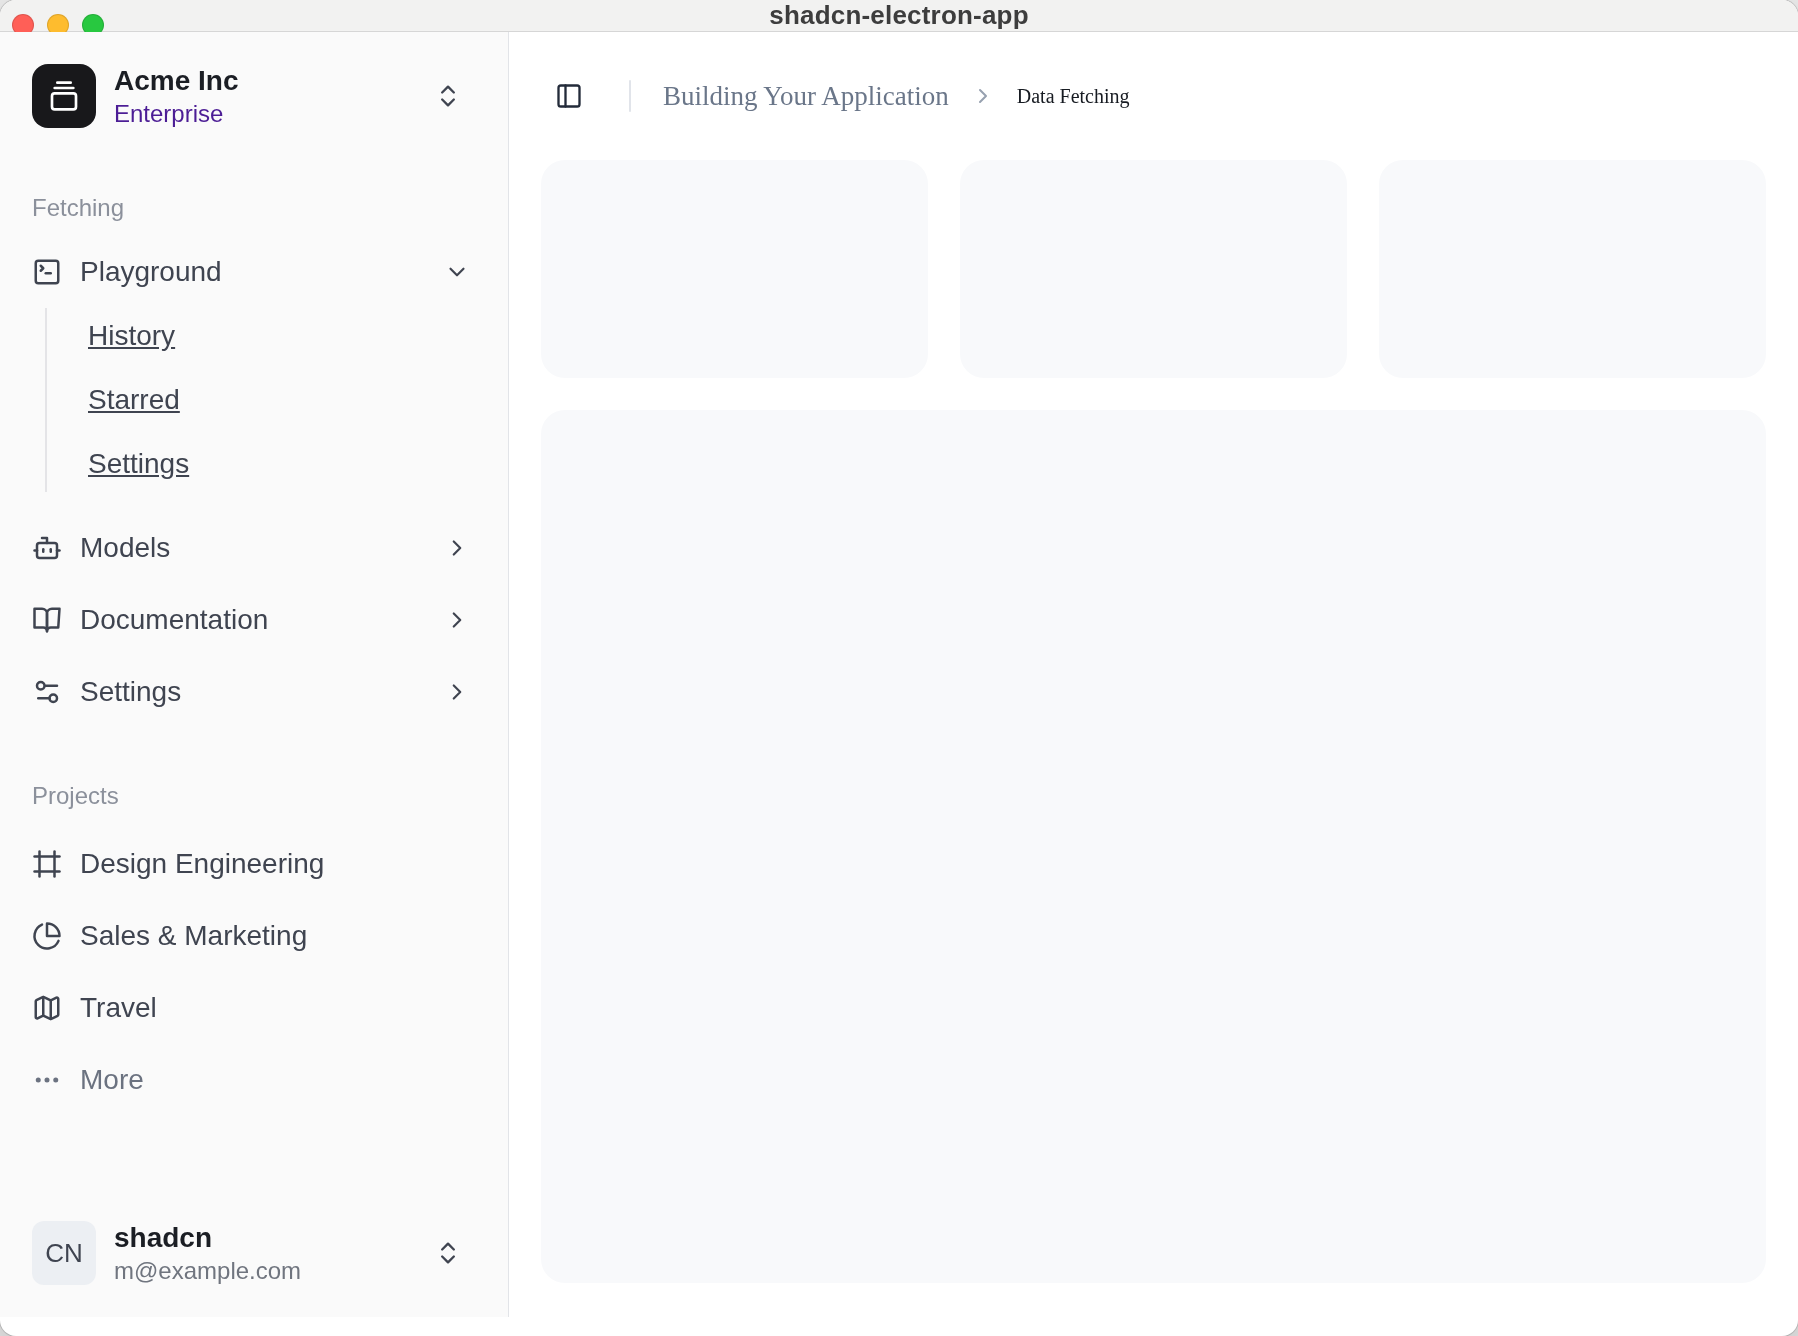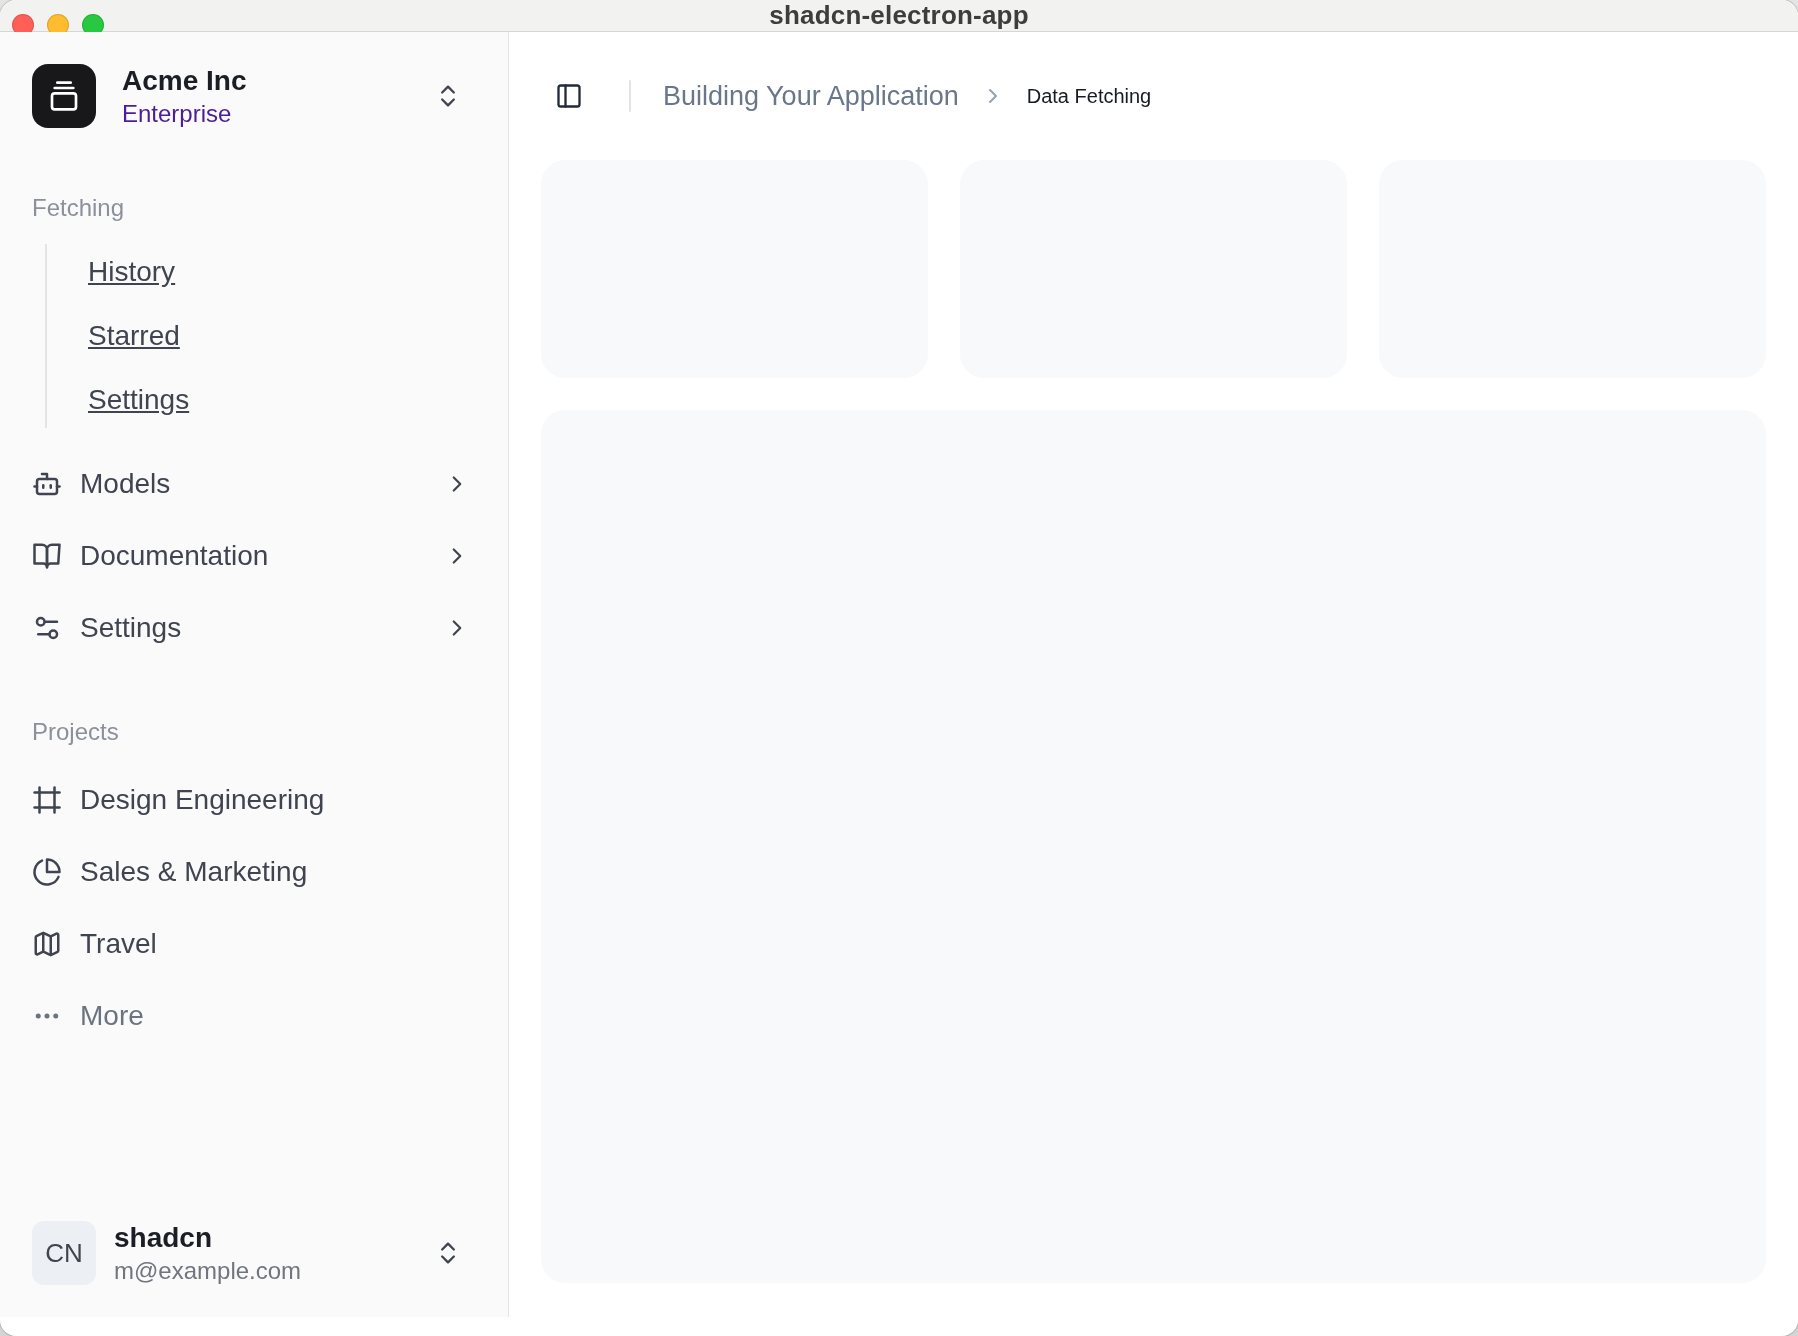--- a/index.html
+++ b/index.html
@@ -17,21 +17,21 @@
   .light.yellow { background:#febc2e; border:1px solid rgba(0,0,0,.12); }
   .light.green  { background:#28c840; border:1px solid rgba(0,0,0,.12); }
 
   .body-row { display:flex; height:1285px; }
 
   
   .sidebar { position:relative; width:509px; background:#fafafa; border-right:1px solid #e2e4e8; padding:16px; flex:none; }
   .icon { flex:none; display:inline-flex; }
   .icon svg { display:block; }
 
-  .team-btn { display:flex; align-items:center; gap:26px; height:96px; padding:0 16px 0 16px; border-radius:12px; cursor:pointer; }
+  .team-btn { display:flex; align-items:center; gap:18px; height:96px; padding:0 16px 0 16px; border-radius:12px; cursor:pointer; }
   .team-logo { width:64px; height:64px; border-radius:16px; background:#18181b; color:#ffffff;
                display:flex; align-items:center; justify-content:center; flex:none; }
   .team-text { display:flex; flex-direction:column; }
   .team-name { font-size:28px; font-weight:600; color:#1b1e24; line-height:36px; }
   .team-plan { font-size:24px; color:#4c1d95; line-height:30px; }
   .ml-auto { margin-left:auto; margin-right:14px; color:#3f4450; }
 
   .group-label { margin:48px 0 16px; padding:0 16px; font-size:24px; color:#8b909b; line-height:32px; }
   .group-label.projects { margin-top:56px; margin-bottom:20px; }
 
@@ -48,21 +48,21 @@
 
   .footer-btn { position:absolute; left:16px; right:16px; bottom:16px; height:96px; border-radius:12px;
                 display:flex; align-items:center; gap:18px; padding:0 16px; cursor:pointer; }
   .user-avatar { width:64px; height:64px; border-radius:12px; background:#eceff3; color:#3f4450;
                  font-size:26px; display:flex; align-items:center; justify-content:center; flex:none;text-align:right; }
   .user-text { display:flex; flex-direction:column; }
   .user-name { font-size:28px; font-weight:600; color:#1b1e24; line-height:36px; }
   .user-email { font-size:24px; color:#70757f; line-height:30px; }
 
   
-  .main { flex:1; display:flex; flex-direction:column; background:#ffffff; }
+  .main { flex:1; display:flex; flex-direction:column; background:#ffffff;font-family:Liberation Serif, serif; }
   .main-header { height:128px; flex:none; display:flex; align-items:center; padding:0 32px; gap:16px; }
   .toggle-btn { width:56px; height:56px; border-radius:10px; display:flex; align-items:center; justify-content:center;
                 color:#232b3a; cursor:pointer; background:transparent; border:none; }
   .header-divider { width:2px; height:32px; background:#e1e4ea; border-radius:1px; margin:0 16px; }
   .breadcrumb { display:flex; align-items:center; gap:22px; }
   .crumb-link { font-size:27px; color:#6a7689; cursor:pointer; }
   .crumb-sep { color:#97a1b0; display:flex; }
   .crumb-current { font-size:20px; color:#171b22; }
 
   .content { flex:1; display:flex; flex-direction:column; gap:32px; padding:0 32px 34px; }
@@ -105,20 +105,35 @@
               <path d="m7 15 5 5 5-5"></path>
               <path d="m7 9 5-5 5 5"></path>
             </svg>
         </span>
       </div>
 
       <div class="group-label">Fetching</div>
 
       <ul class="menu">
         <li>
+          <div class="menu-item">
+            <span class="icon">
+              <svg width="30" height="30" viewBox="0 0 24 24" fill="none" stroke="currentColor" stroke-width="2" stroke-linecap="round" stroke-linejoin="round">
+                  <path d="m7 11 2-2-2-2"></path>
+                  <path d="M11 13h4"></path>
+                  <rect width="18" height="18" x="3" y="3" rx="2"></rect>
+                </svg>
+            </span>
+            <span>Playground</span>
+            <span class="icon chev">
+              <svg width="26" height="26" viewBox="0 0 24 24" fill="none" stroke="currentColor" stroke-width="2" stroke-linecap="round" stroke-linejoin="round">
+                  <path d="m6 9 6 6 6-6"></path>
+                </svg>
+            </span>
+          </div>
           <ul class="submenu">
             <li class="submenu-item">History</li>
             <li class="submenu-item">Starred</li>
             <li class="submenu-item">Settings</li>
           </ul>
         </li>
         <li class="menu-item">
           <span class="icon">
             <svg width="30" height="30" viewBox="0 0 24 24" fill="none" stroke="currentColor" stroke-width="2" stroke-linecap="round" stroke-linejoin="round">
                 <path d="M12 8V4H8"></path>

